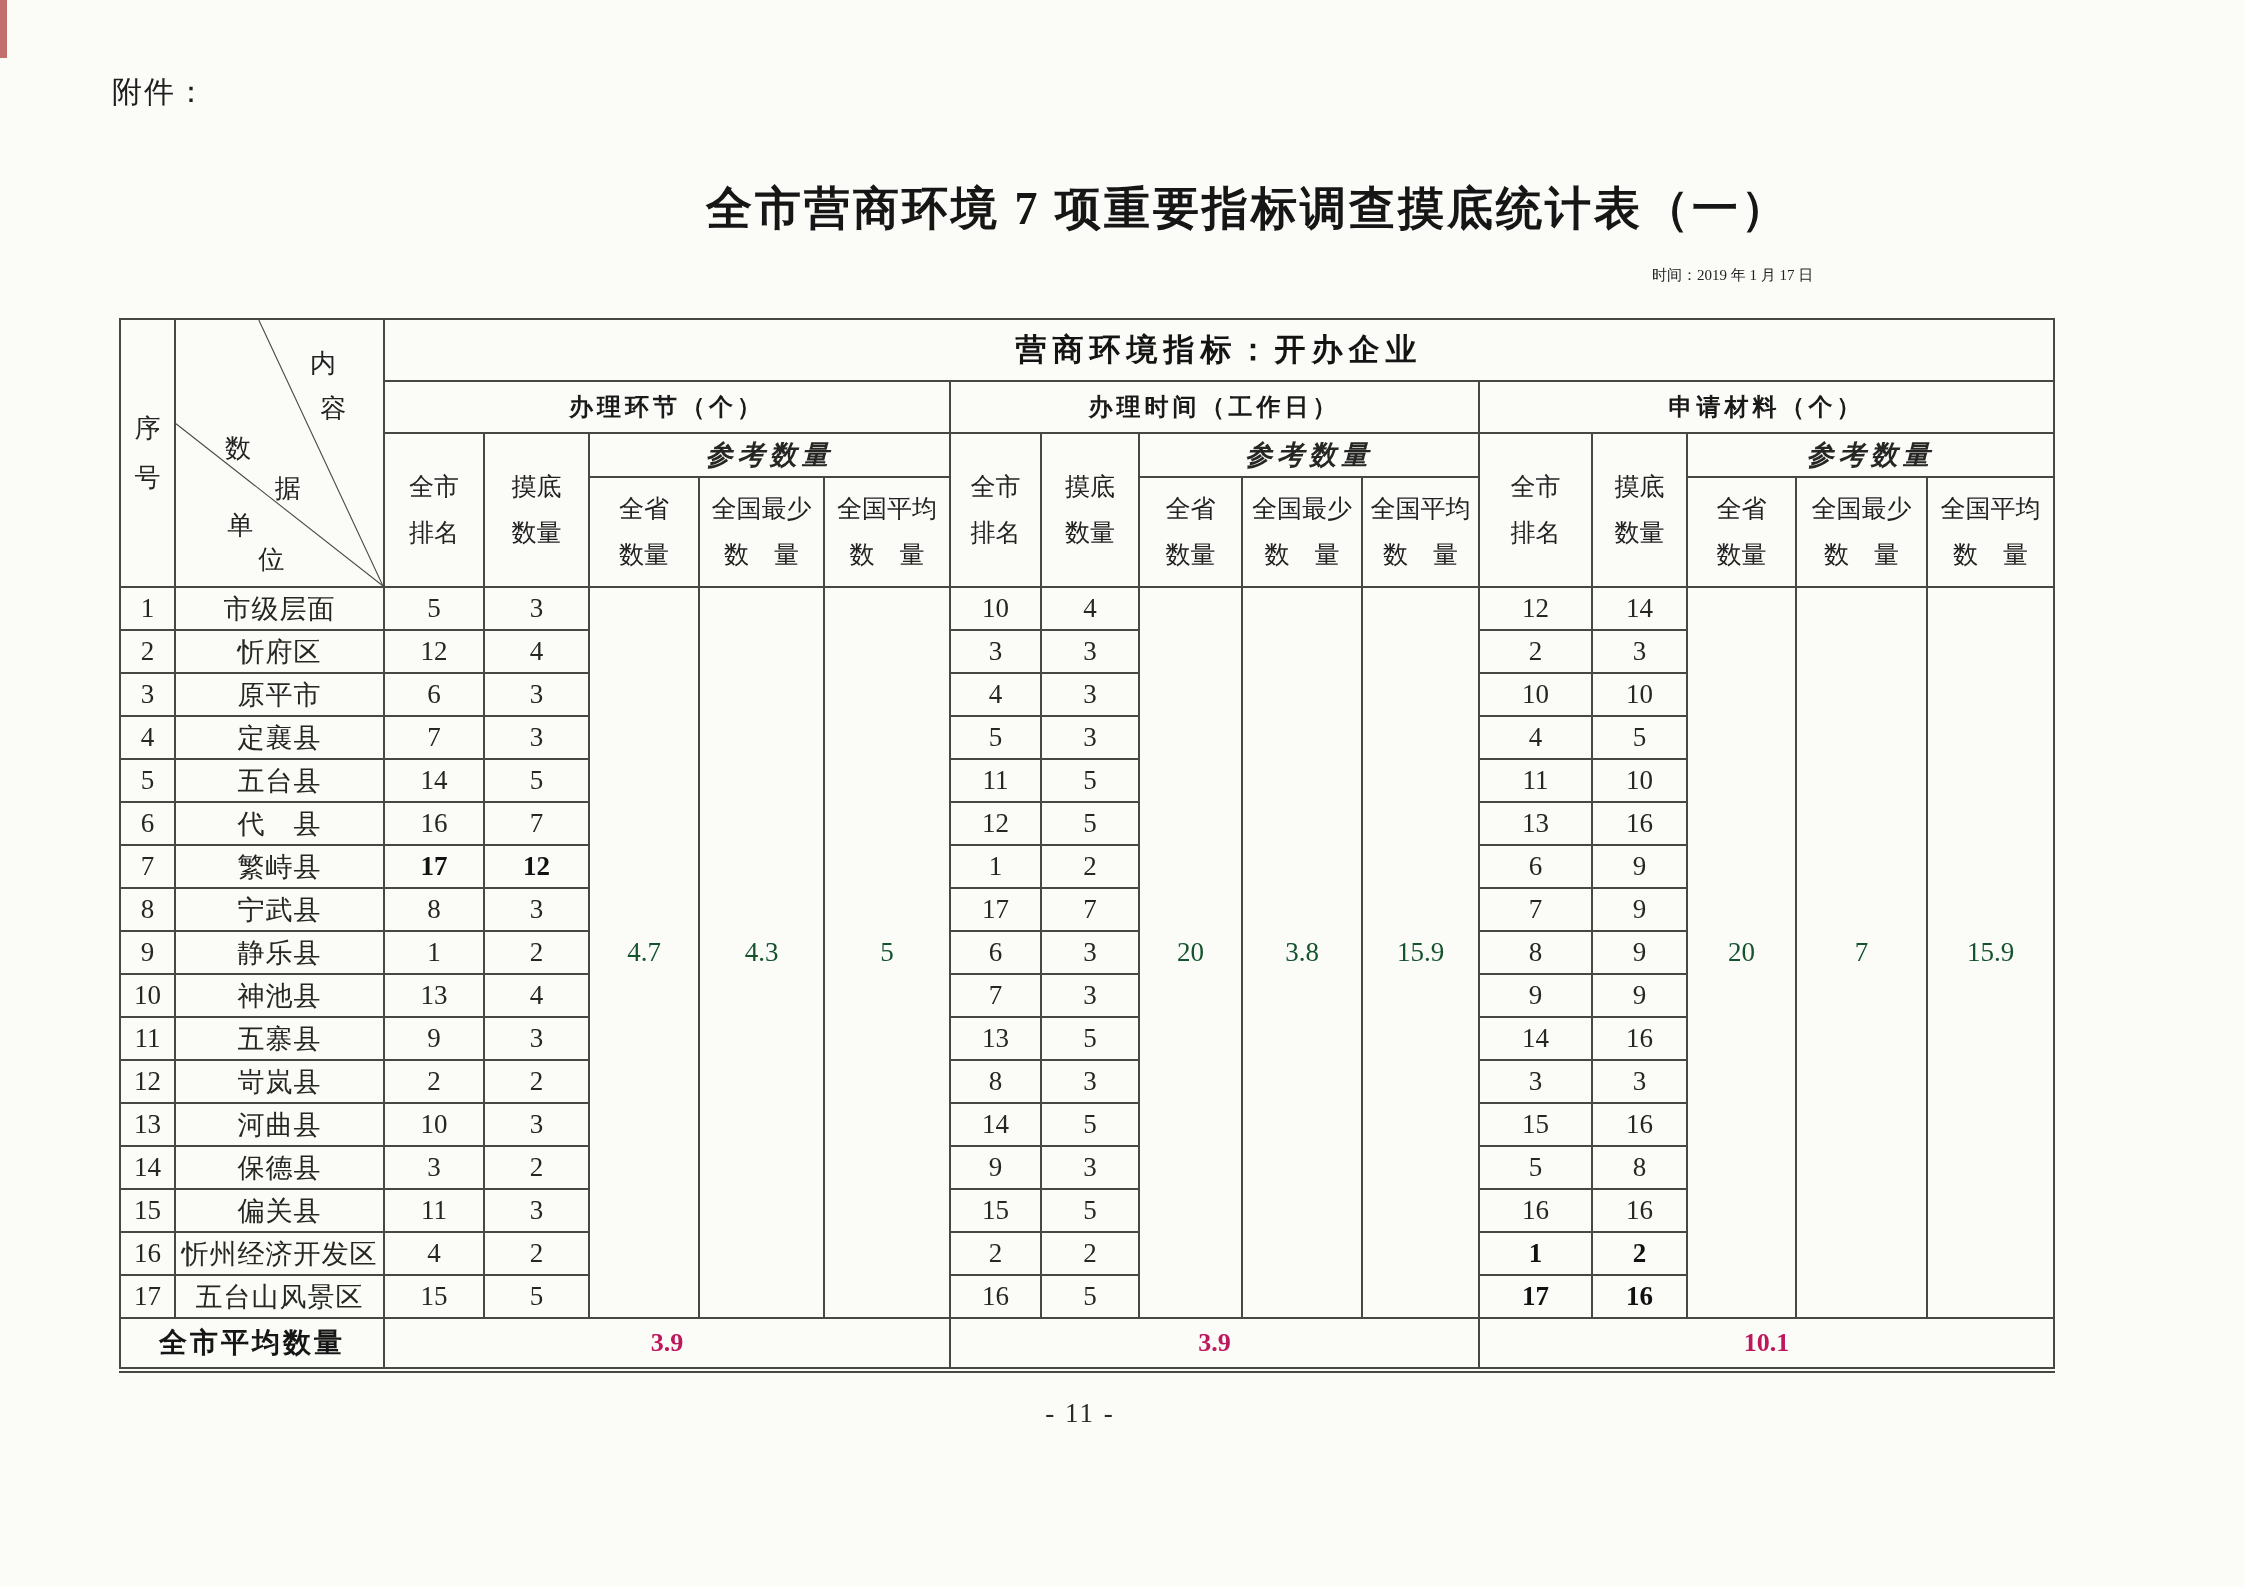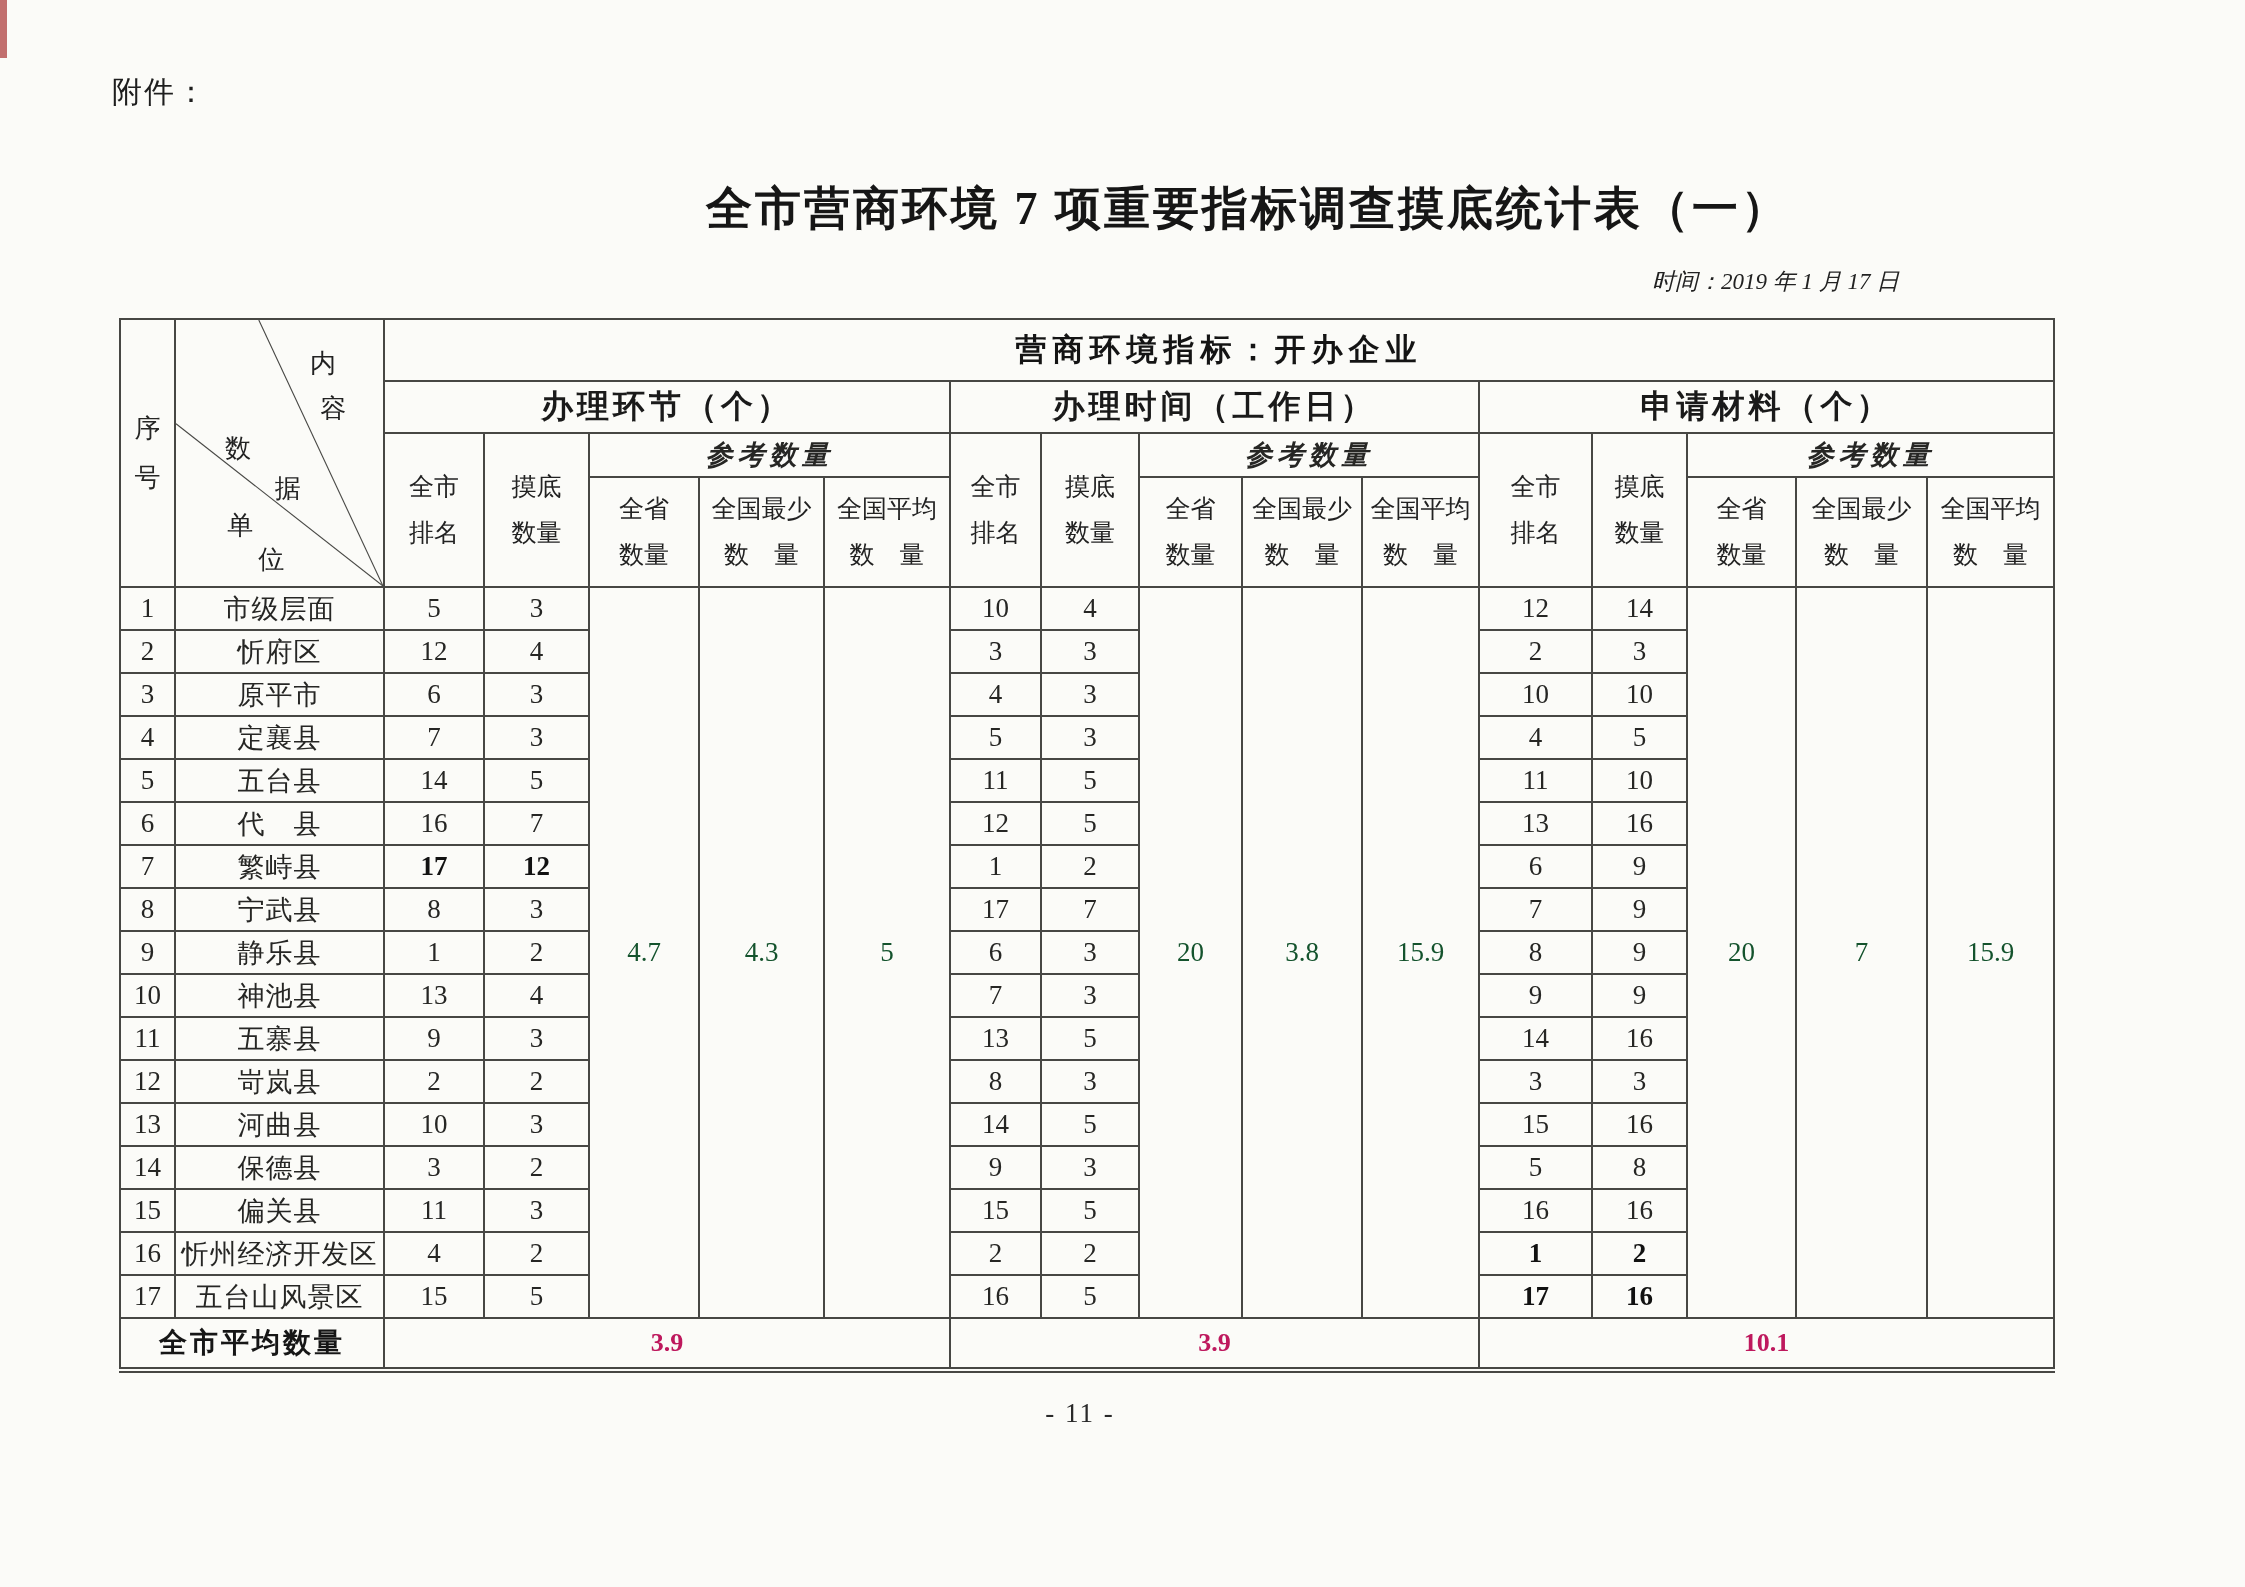--- a/index.html
+++ b/index.html
@@ -9,34 +9,34 @@
     font-family:"Liberation Serif","DejaVu Serif",serif;
     color:#1e1e1e;
     overflow:hidden;
   }
   .scan-edge{position:absolute;left:0;top:0;width:7px;height:58px;background:#a33;opacity:.7;}
   .attachment{position:absolute;left:112px;top:72px;font-size:30px;letter-spacing:2px;}
   .doc-title{
     position:absolute;left:230px;top:178px;width:1560px;text-align:right;
     font-size:46px;font-weight:bold;letter-spacing:3px;color:#161616;
   }
-  .date-line{position:absolute;left:1652px;top:266px;font-size:23px;color:#222;font-style:italic;}
+  .date-line{position:absolute;left:1652px;top:266px;font-size:15px;color:#222;}
   table.main{
     position:absolute;left:119px;top:318px;width:1934px;
     border-collapse:collapse;table-layout:fixed;
     background:transparent;
   }
   td{
     border:2px solid #474744;
     text-align:center;vertical-align:middle;
     padding:0;overflow:hidden;
     color:#262624;
   }
   td.indicator{font-size:31px;font-weight:bold;letter-spacing:6px;height:60px;color:#141414;}
-  td.group-h{font-size:32px;letter-spacing:4px;height:50px;font-weight:600;color:#1a1a1a;}
+  td.group-h{font-size:24px;letter-spacing:4px;height:50px;font-weight:600;color:#1a1a1a;}
   td.ref-h{font-size:27px;letter-spacing:5px;height:42px;font-weight:600;font-style:italic;}
   td.colhead{font-size:25px;white-space:pre-line;line-height:1.85;height:108px;font-weight:500;color:#222;}
   td.serial-h{font-size:26px;line-height:1.9;word-break:break-all;padding:0 12px;font-weight:500;}
   td.diag{position:relative;padding:0;}
   .diag svg{position:absolute;inset:0;width:100%;height:100%;}
   .diag .dch{position:absolute;transform:translate(-50%,-50%);font-size:26px;color:#222;}
   tbody.data tr{height:43px;}
   tbody.data td{font-size:27px;}
   td.serial{font-size:26px;}
   td.unit{font-size:24px;letter-spacing:1px;}

